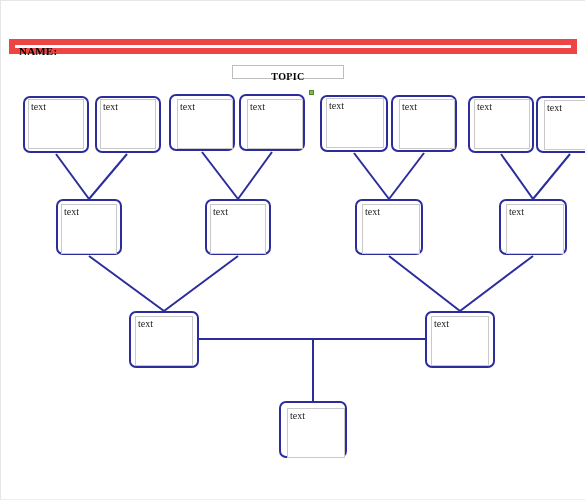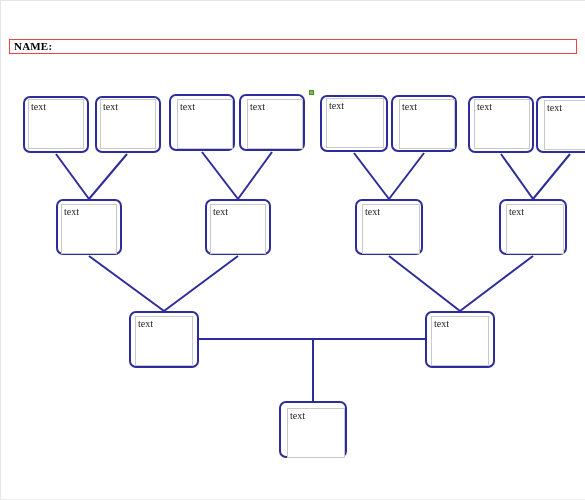--- a/index.html
+++ b/index.html
@@ -23,21 +23,21 @@
     box-sizing: border-box;
   }
 
   
   .name-field {
     position: absolute;
     left: 8px;
     top: 38px;
     width: 568px;
     height: 15px;
-    border: 1px solid #ef4444;
+    border: 6px solid #ef4444;
     background: #ffffff;
     box-sizing: border-box;
   }
   .name-label {
     position: absolute;
     left: 4px;
     top: 0px;
     font-family: "Liberation Serif", serif;
     font-size: 11px;
     font-weight: bold;
@@ -126,20 +126,23 @@
 </style>
 </head>
 <body>
 
 <div id="page">
 
   <div class="name-field">
     <span class="name-label">NAME:</span>
   </div>
 
+  <div class="topic-box">
+    <span class="topic-label">TOPIC</span>
+  </div>
 
   <div id="canvas">
     <svg id="lines" viewBox="0 0 585 500" width="585" height="500" xmlns="http://www.w3.org/2000/svg">
         <line x1="35" y1="153" x2="68" y2="198" stroke="#2c2c9c" stroke-width="2" stroke-linecap="butt"></line>
         <line x1="106" y1="153" x2="68" y2="198" stroke="#2c2c9c" stroke-width="2" stroke-linecap="butt"></line>
         <line x1="181" y1="151" x2="217" y2="198" stroke="#2c2c9c" stroke-width="2" stroke-linecap="butt"></line>
         <line x1="251" y1="151" x2="217" y2="198" stroke="#2c2c9c" stroke-width="2" stroke-linecap="butt"></line>
         <line x1="333" y1="152" x2="368" y2="198" stroke="#2c2c9c" stroke-width="2" stroke-linecap="butt"></line>
         <line x1="403" y1="152" x2="368" y2="198" stroke="#2c2c9c" stroke-width="2" stroke-linecap="butt"></line>
         <line x1="480" y1="153" x2="512" y2="198" stroke="#2c2c9c" stroke-width="2" stroke-linecap="butt"></line>

